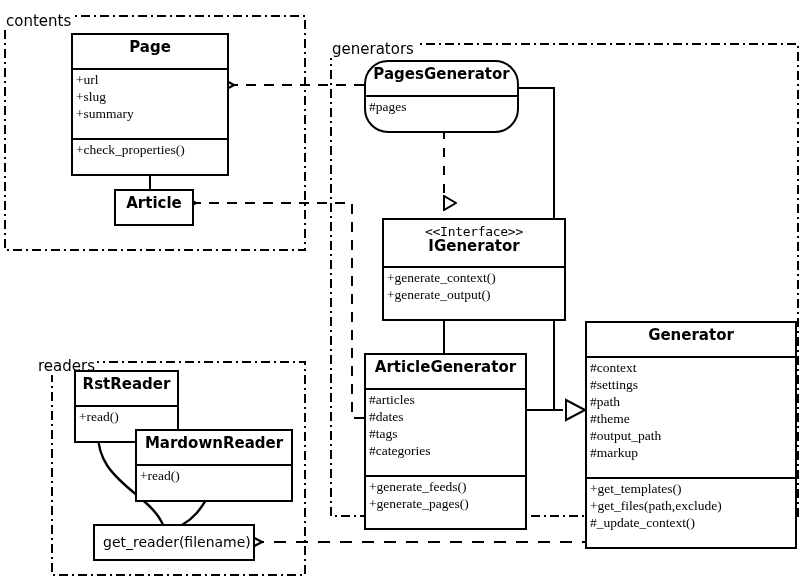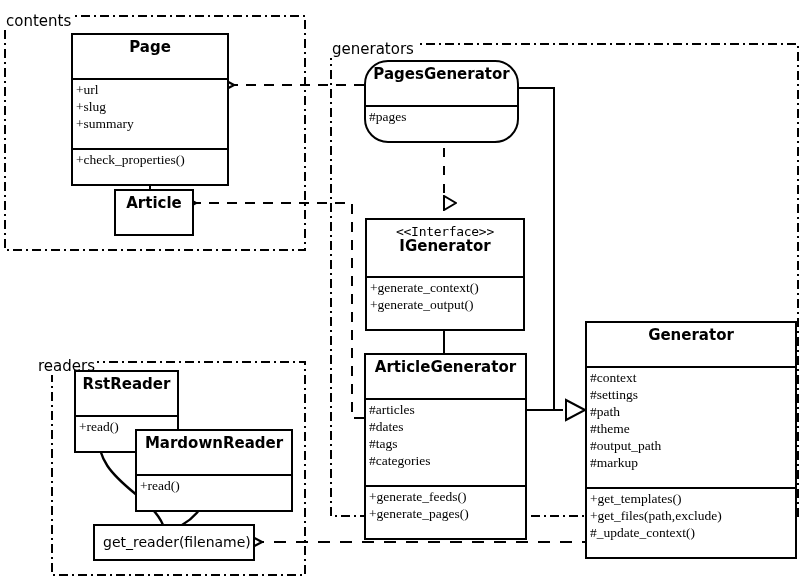--- a/index.html
+++ b/index.html
@@ -15,21 +15,21 @@
   }
 
   
   .uml{
     position:absolute;box-sizing:border-box;background:#fff;
     border:2px solid #000;z-index:5;
   }
   .uml .name{
     text-align:center;font-weight:bold;font-size:15px;
     font-family:"DejaVu Sans",sans-serif;color:#000;
-    padding:5px 4px 22px;line-height:1.05;
+    padding:5px 4px 12px;line-height:1.05;
   }
   .uml .stereo{
     display:block;text-align:center;font-weight:normal;font-size:13px;
     font-family:"DejaVu Sans Mono",monospace;letter-spacing:-0.3px;
   }
   .uml .sep{border-top:2px solid #000;}
   .uml .compartment{
     padding:1px 3px 16px;font-family:Liberation Serif, serif;
     font-size:13.5px;line-height:17px;color:#000;white-space:nowrap;
   }
@@ -129,21 +129,21 @@
     <div class="name">Article</div>
   </div>
 
   <div class="uml" style="left:364px;top:60px;width:155px;border-radius:24px;">
     <div class="name">PagesGenerator</div>
     <div class="compartment sep">
       <div>#pages</div>
     </div>
   </div>
 
-  <div class="uml" style="left:365px;top:218px;width:160px;">
+  <div class="uml" style="left:382px;top:218px;width:184px;">
     <div class="name">
       <span class="stereo">&lt;&lt;Interface&gt;&gt;</span>
       <span>IGenerator</span>
     </div>
     <div class="compartment sep">
       <div>+generate_context()</div>
       <div>+generate_output()</div>
     </div>
   </div>
 

